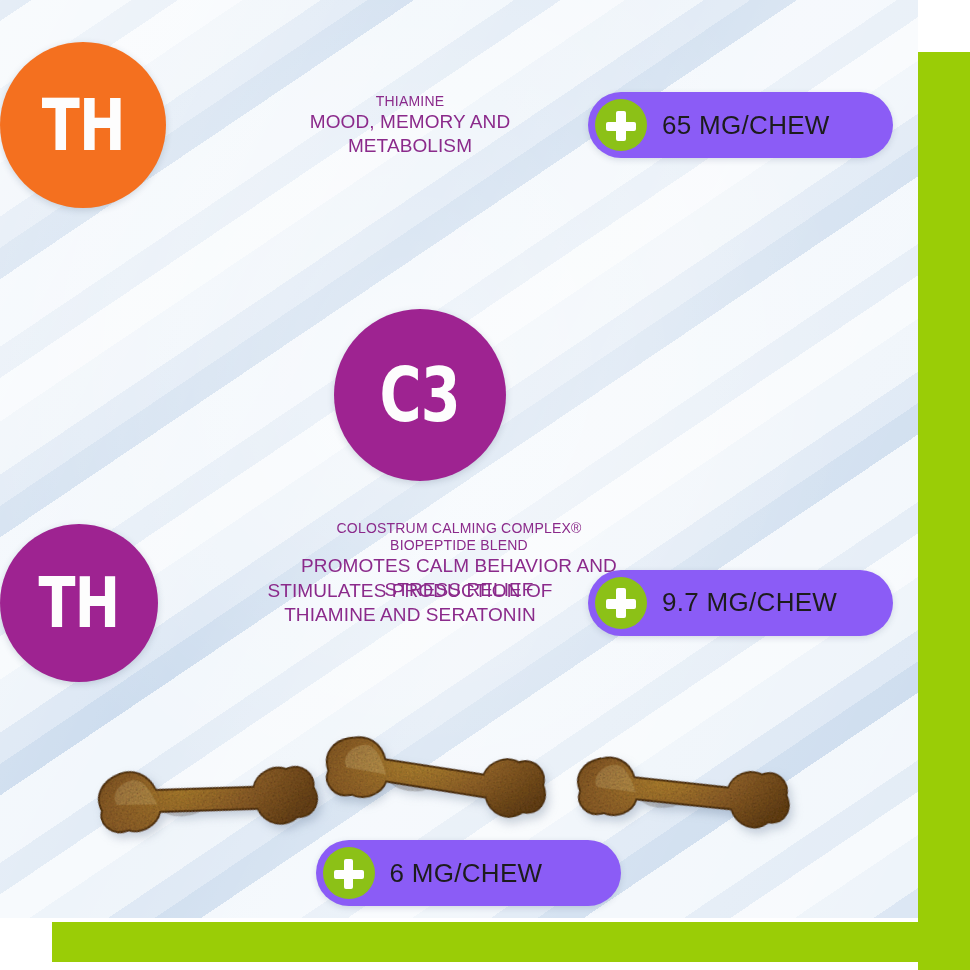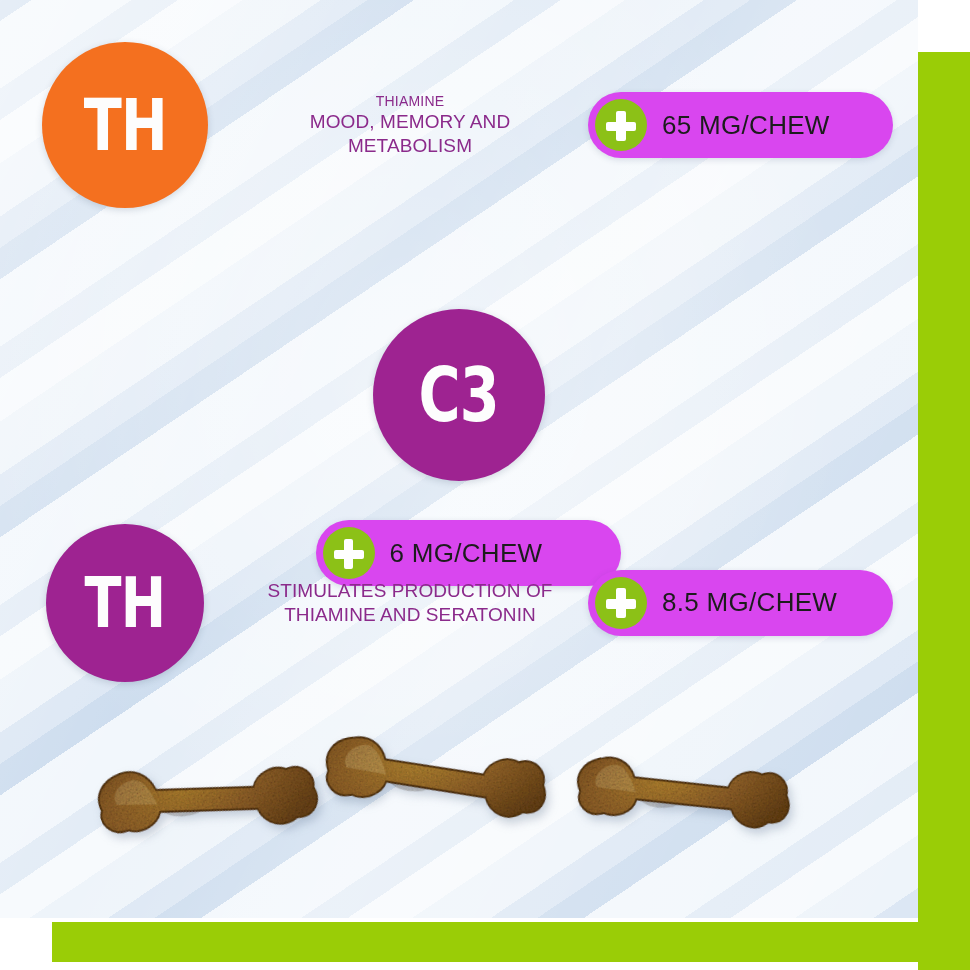--- a/index.html
+++ b/index.html
@@ -30,40 +30,40 @@
                  rgba(255,255,255,.30) 58%,rgba(255,255,255,0) 100%);}
   .panel .vign{position:absolute;inset:0;
       background:radial-gradient(ellipse at 45% 40%,rgba(255,255,255,.42) 0%,rgba(255,255,255,0) 62%);}
 
   
   .row{position:absolute;left:0;width:918px;display:flex;align-items:center;}
   .row-0{top:30px;height:190px;}
   .row-1{top:270px;height:195px;flex-direction:column;}
   .row-2{top:515px;height:175px;}
 
-  .badge-wrap{width:250px;display:flex;justify-content:center;align-items:center;flex:0 0 250px;}
+  .badge-wrap{width:250px;display:flex;align-items:center;flex:0 0 250px;}
   .badge{border-radius:50%;display:flex;align-items:center;justify-content:center;
          box-shadow:0 2px 7px rgba(40,60,90,.18);}
   .badge span{color:#fdfdfd;font-weight:bold;letter-spacing:-1px;
               font-family:"DejaVu Sans Condensed","Liberation Sans",sans-serif;
               transform:scaleX(.86);display:block;line-height:1;}
 
   .b0{width:166px;height:166px;background:#F4701F;}
   .b0 span{font-size:72px;}
   .b1{width:172px;height:172px;background:#9E2391;}
   .b1 span{font-size:74px;}
   .b2{width:158px;height:158px;background:#9E2391;}
   .b2 span{font-size:70px;}
 
   .info{flex:0 0 320px;width:320px;text-align:center;color:#8B2A8B;}
   .info .title{font-weight:normal;font-size:14px;line-height:1.22;letter-spacing:.2px;}
   .info .sub{font-size:19px;line-height:1.24;margin-top:0;letter-spacing:.1px;}
 
   .dose-wrap{flex:1;display:flex;align-items:center;padding-left:18px;}
-  .pill{display:flex;align-items:center;background:#d946ef;border-radius:34px;
+  .pill{display:flex;align-items:center;background:#8b5cf6;border-radius:34px;
         height:66px;width:305px;box-shadow:0 2px 6px rgba(60,80,110,.17);}
   .plus-circle{width:52px;height:52px;border-radius:50%;background:#8CC117;
         margin-left:7px;position:relative;flex:0 0 52px;}
   .plus-circle .hbar{position:absolute;left:11px;top:22.5px;width:30px;height:9.5px;
         background:#fff;border-radius:2px;}
   .plus-circle .vbar{position:absolute;left:21.2px;top:11.5px;width:9.5px;height:30px;
         background:#fff;border-radius:2px;}
   .dose-text{margin-left:15px;font-size:26px;color:#1c1c1c;letter-spacing:.3px;white-space:nowrap;}
 
   
@@ -106,20 +106,24 @@
         </div>
       </div>
     </div>
 
     <div class="row row-1">
       <div class="badge-wrap">
         <div class="badge b1">
           <span>C3</span>
         </div>
       </div>
+      <div class="info">
+        <div class="title">COLOSTRUM CALMING COMPLEX® BIOPEPTIDE BLEND</div>
+        <div class="sub">PROMOTES CALM BEHAVIOR AND STRESS RELIEF</div>
+      </div>
       <div class="dose-wrap">
         <div class="pill">
           <div class="plus-circle">
             <div class="hbar"></div>
             <div class="vbar"></div>
           </div>
           <div class="dose-text">6 MG/CHEW</div>
         </div>
       </div>
     </div>
@@ -132,21 +136,21 @@
       </div>
       <div class="info">
         <div class="sub">STIMULATES PRODUCTION OF THIAMINE AND SERATONIN</div>
       </div>
       <div class="dose-wrap">
         <div class="pill">
           <div class="plus-circle">
             <div class="hbar"></div>
             <div class="vbar"></div>
           </div>
-          <div class="dose-text">8.5 MG/CHEW</div>
+          <div class="dose-text">9.7 MG/CHEW</div>
         </div>
       </div>
     </div>
 
     <div class="treats">
 
       <div class="treat t0">
         <svg width="215" height="130" viewBox="0 0 215 130">
           <defs>
             <radialGradient id="g0" cx="42%" cy="35%" r="75%">

